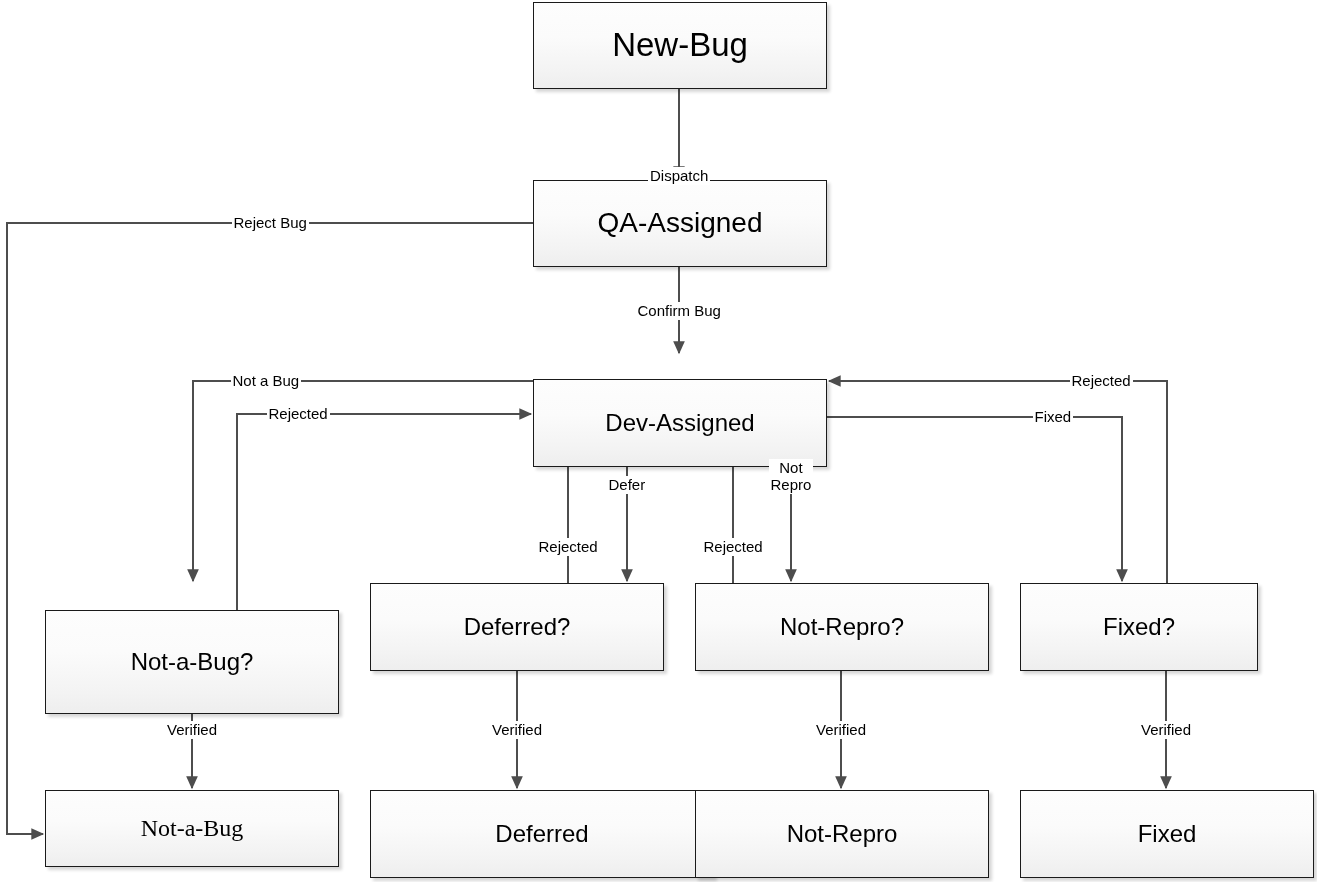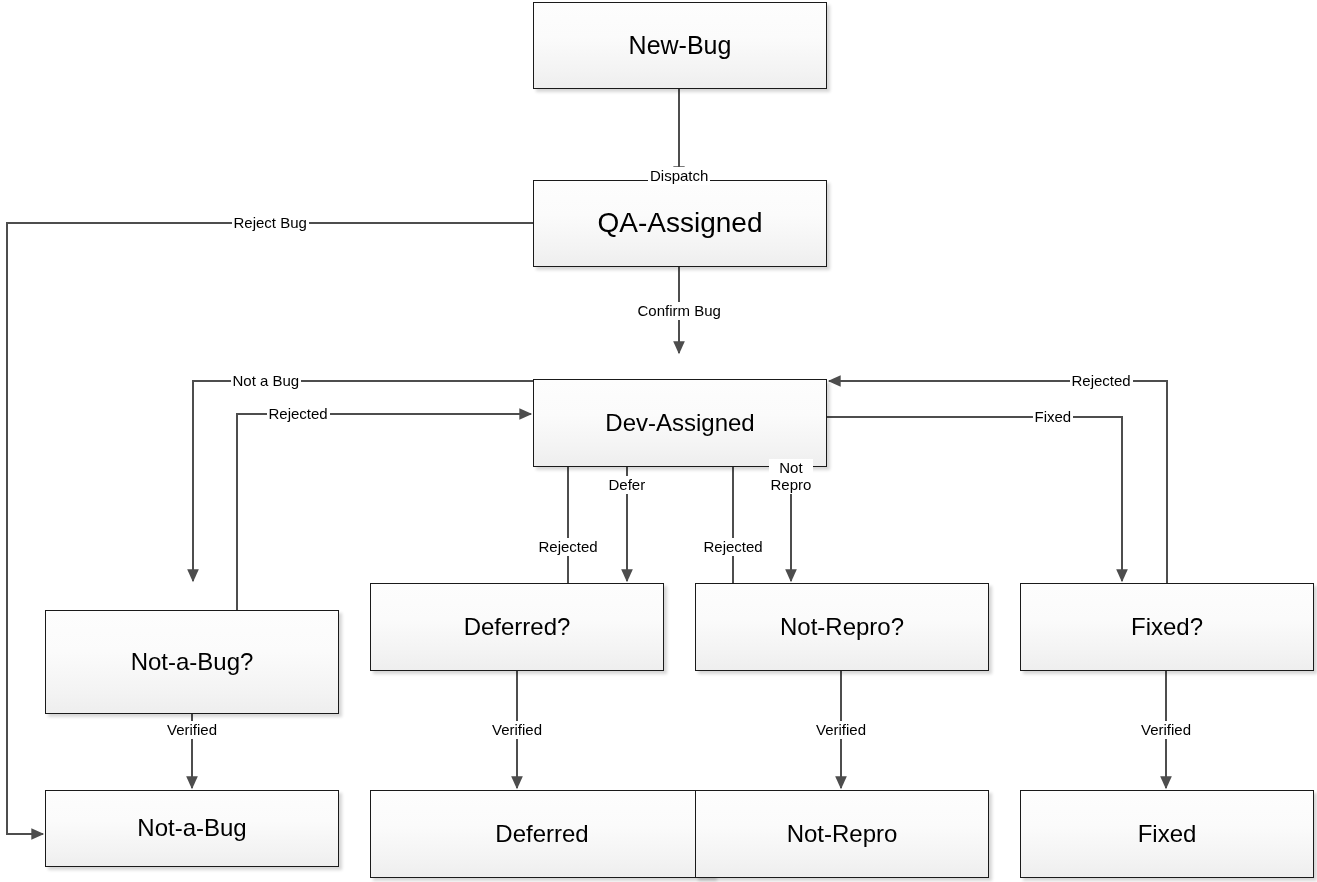--- a/index.html
+++ b/index.html
@@ -92,42 +92,42 @@
     <path class="wire" d="M 827,417 L 1122,417 L 1122,581" marker-end="url(#arrow)"></path>
 
     <path class="wire" d="M 1167,583 L 1167,381 L 829,381" marker-end="url(#arrow)"></path>
 
     <path class="wire" d="M 192,671 L 192,788" marker-end="url(#arrow)"></path>
     <path class="wire" d="M 517,671 L 517,788" marker-end="url(#arrow)"></path>
     <path class="wire" d="M 841,671 L 841,788" marker-end="url(#arrow)"></path>
     <path class="wire" d="M 1166,671 L 1166,788" marker-end="url(#arrow)"></path>
   </svg>
 
-  <div class="node" style="left:533px; top:2px; width:294px; height:87px; font-size:25px;">
+  <div class="node" style="left:533px; top:2px; width:294px; height:87px; font-size:33px;">
     <span class="node-label">New-Bug</span>
   </div>
   <div class="node" style="left:533px; top:180px; width:294px; height:87px; font-size:28px;">
     <span class="node-label">QA-Assigned</span>
   </div>
   <div class="node" style="left:533px; top:355px; width:294px; height:88px; font-size:24px;margin-top:24px;">
     <span class="node-label">Dev-Assigned</span>
   </div>
   <div class="node" style="left:45px; top:610px; width:294px; height:104px; font-size:24px;">
     <span class="node-label">Not-a-Bug?</span>
   </div>
   <div class="node" style="left:695px; top:583px; width:294px; height:88px; font-size:24px;">
     <span class="node-label">Not-Repro?</span>
   </div>
   <div class="node" style="left:370px; top:583px; width:294px; height:88px; font-size:24px;">
     <span class="node-label">Deferred?</span>
   </div>
-  <div class="node" style="left:1020px; top:583px; width:294px; height:88px; font-size:24px;">
+  <div class="node" style="left:1020px; top:583px; width:238px; height:88px; font-size:24px;">
     <span class="node-label">Fixed?</span>
   </div>
-  <div class="node" style="left:45px; top:790px; width:294px; height:77px; font-size:24px;">
+  <div class="node" style="left:45px; top:790px; width:294px; height:77px; font-size:24px;font-family:Liberation Serif, serif;">
     <span class="node-label">Not-a-Bug</span>
   </div>
   <div class="node" style="left:370px; top:790px; width:344px; height:88px; font-size:24px;">
     <span class="node-label">Deferred</span>
   </div>
   <div class="node" style="left:695px; top:790px; width:294px; height:88px; font-size:24px;">
     <span class="node-label">Not-Repro</span>
   </div>
   <div class="node" style="left:1020px; top:790px; width:294px; height:88px; font-size:24px;">
     <span class="node-label">Fixed</span>

